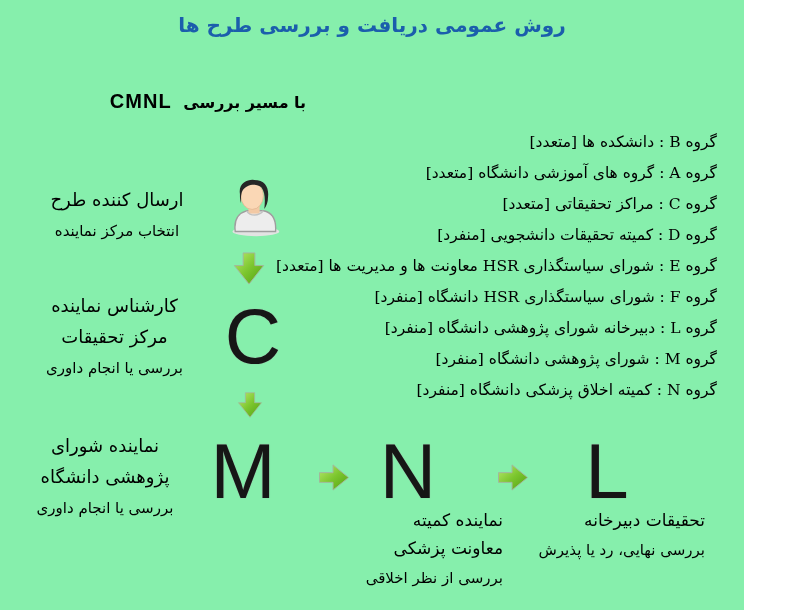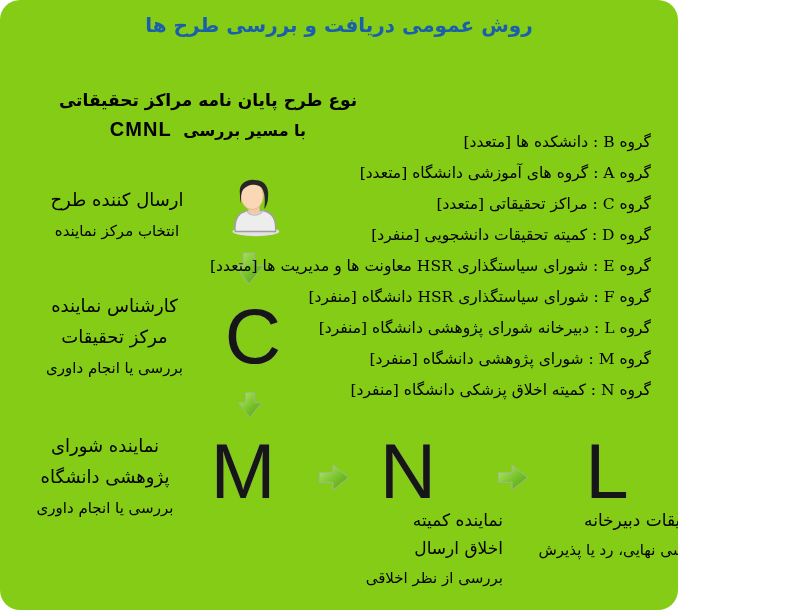--- a/index.html
+++ b/index.html
@@ -1,17 +1,17 @@
 <!DOCTYPE html>
 <html lang="fa"><head>
 <meta charset="utf-8">
 <style>
   html,body{margin:0;padding:0;background:#fff;}
-  .stage{position:relative;width:678px;height:610px;background:#84cc16;overflow:hidden;
-         font-family:"DejaVu Sans",sans-serif;border-radius:20px;}
+  .stage{position:relative;width:744px;height:610px;background:#86efac;overflow:hidden;
+         font-family:"DejaVu Sans",sans-serif;}
   .fa{direction:rtl;}
 
   .title{position:absolute;left:0;right:0;top:13px;text-align:center;
          font-size:20px;font-weight:bold;}
 
   .subtitle{position:absolute;left:58px;top:86px;width:300px;text-align:center;color:#000;}
   .sub1{font-size:17px;font-weight:bold;line-height:28px;}
   .sub2{font-size:16px;font-weight:bold;line-height:30px;direction:rtl;}
   .cmnl{font-family:"Liberation Sans","DejaVu Sans",sans-serif;font-weight:700;
         font-size:20px;letter-spacing:1px;margin-right:6px;margin-top:28px;}
@@ -50,21 +50,20 @@
   .icon-r2{position:absolute;left:496px;top:463px;}
 </style>
 </head>
 <body>
 
 <div class="stage">
 
   <div class="title fa" style="color: rgb(27, 94, 172);">روش عمومی دریافت و بررسی طرح ها</div>
 
   <div class="subtitle fa">
-    <div class="sub1">نوع طرح پایان نامه مراکز تحقیقاتی</div>
     <div class="sub2">
       <span>با مسیر بررسی</span>
       <span class="cmnl">CMNL</span>
     </div>
   </div>
 
   <div class="step step1 fa">
     <div class="step-title">ارسال کننده طرح</div>
     <div class="step-desc">انتخاب مرکز نماینده</div>
   </div>
@@ -144,21 +143,21 @@
     </svg>
   </span>
 
   <div class="letter letter-c">C</div>
   <div class="letter letter-m">M</div>
   <div class="letter letter-n">N</div>
   <div class="letter letter-l">L</div>
 
   <div class="blabel blabel-ethics fa">
     <div class="step-title">نماینده کمیته</div>
-    <div class="step-title">اخلاق ارسال</div>
+    <div class="step-title">معاونت پزشکی</div>
     <div class="step-desc">بررسی از نظر اخلاقی</div>
   </div>
 
   <div class="blabel blabel-secr fa">
     <div class="step-title">تحقیقات دبیرخانه</div>
     <div class="step-desc">بررسی نهایی، رد یا پذیرش</div>
   </div>
 
   <div class="groups">
       <div class="group-line">گروه B : دانشکده ها [متعدد]</div>

